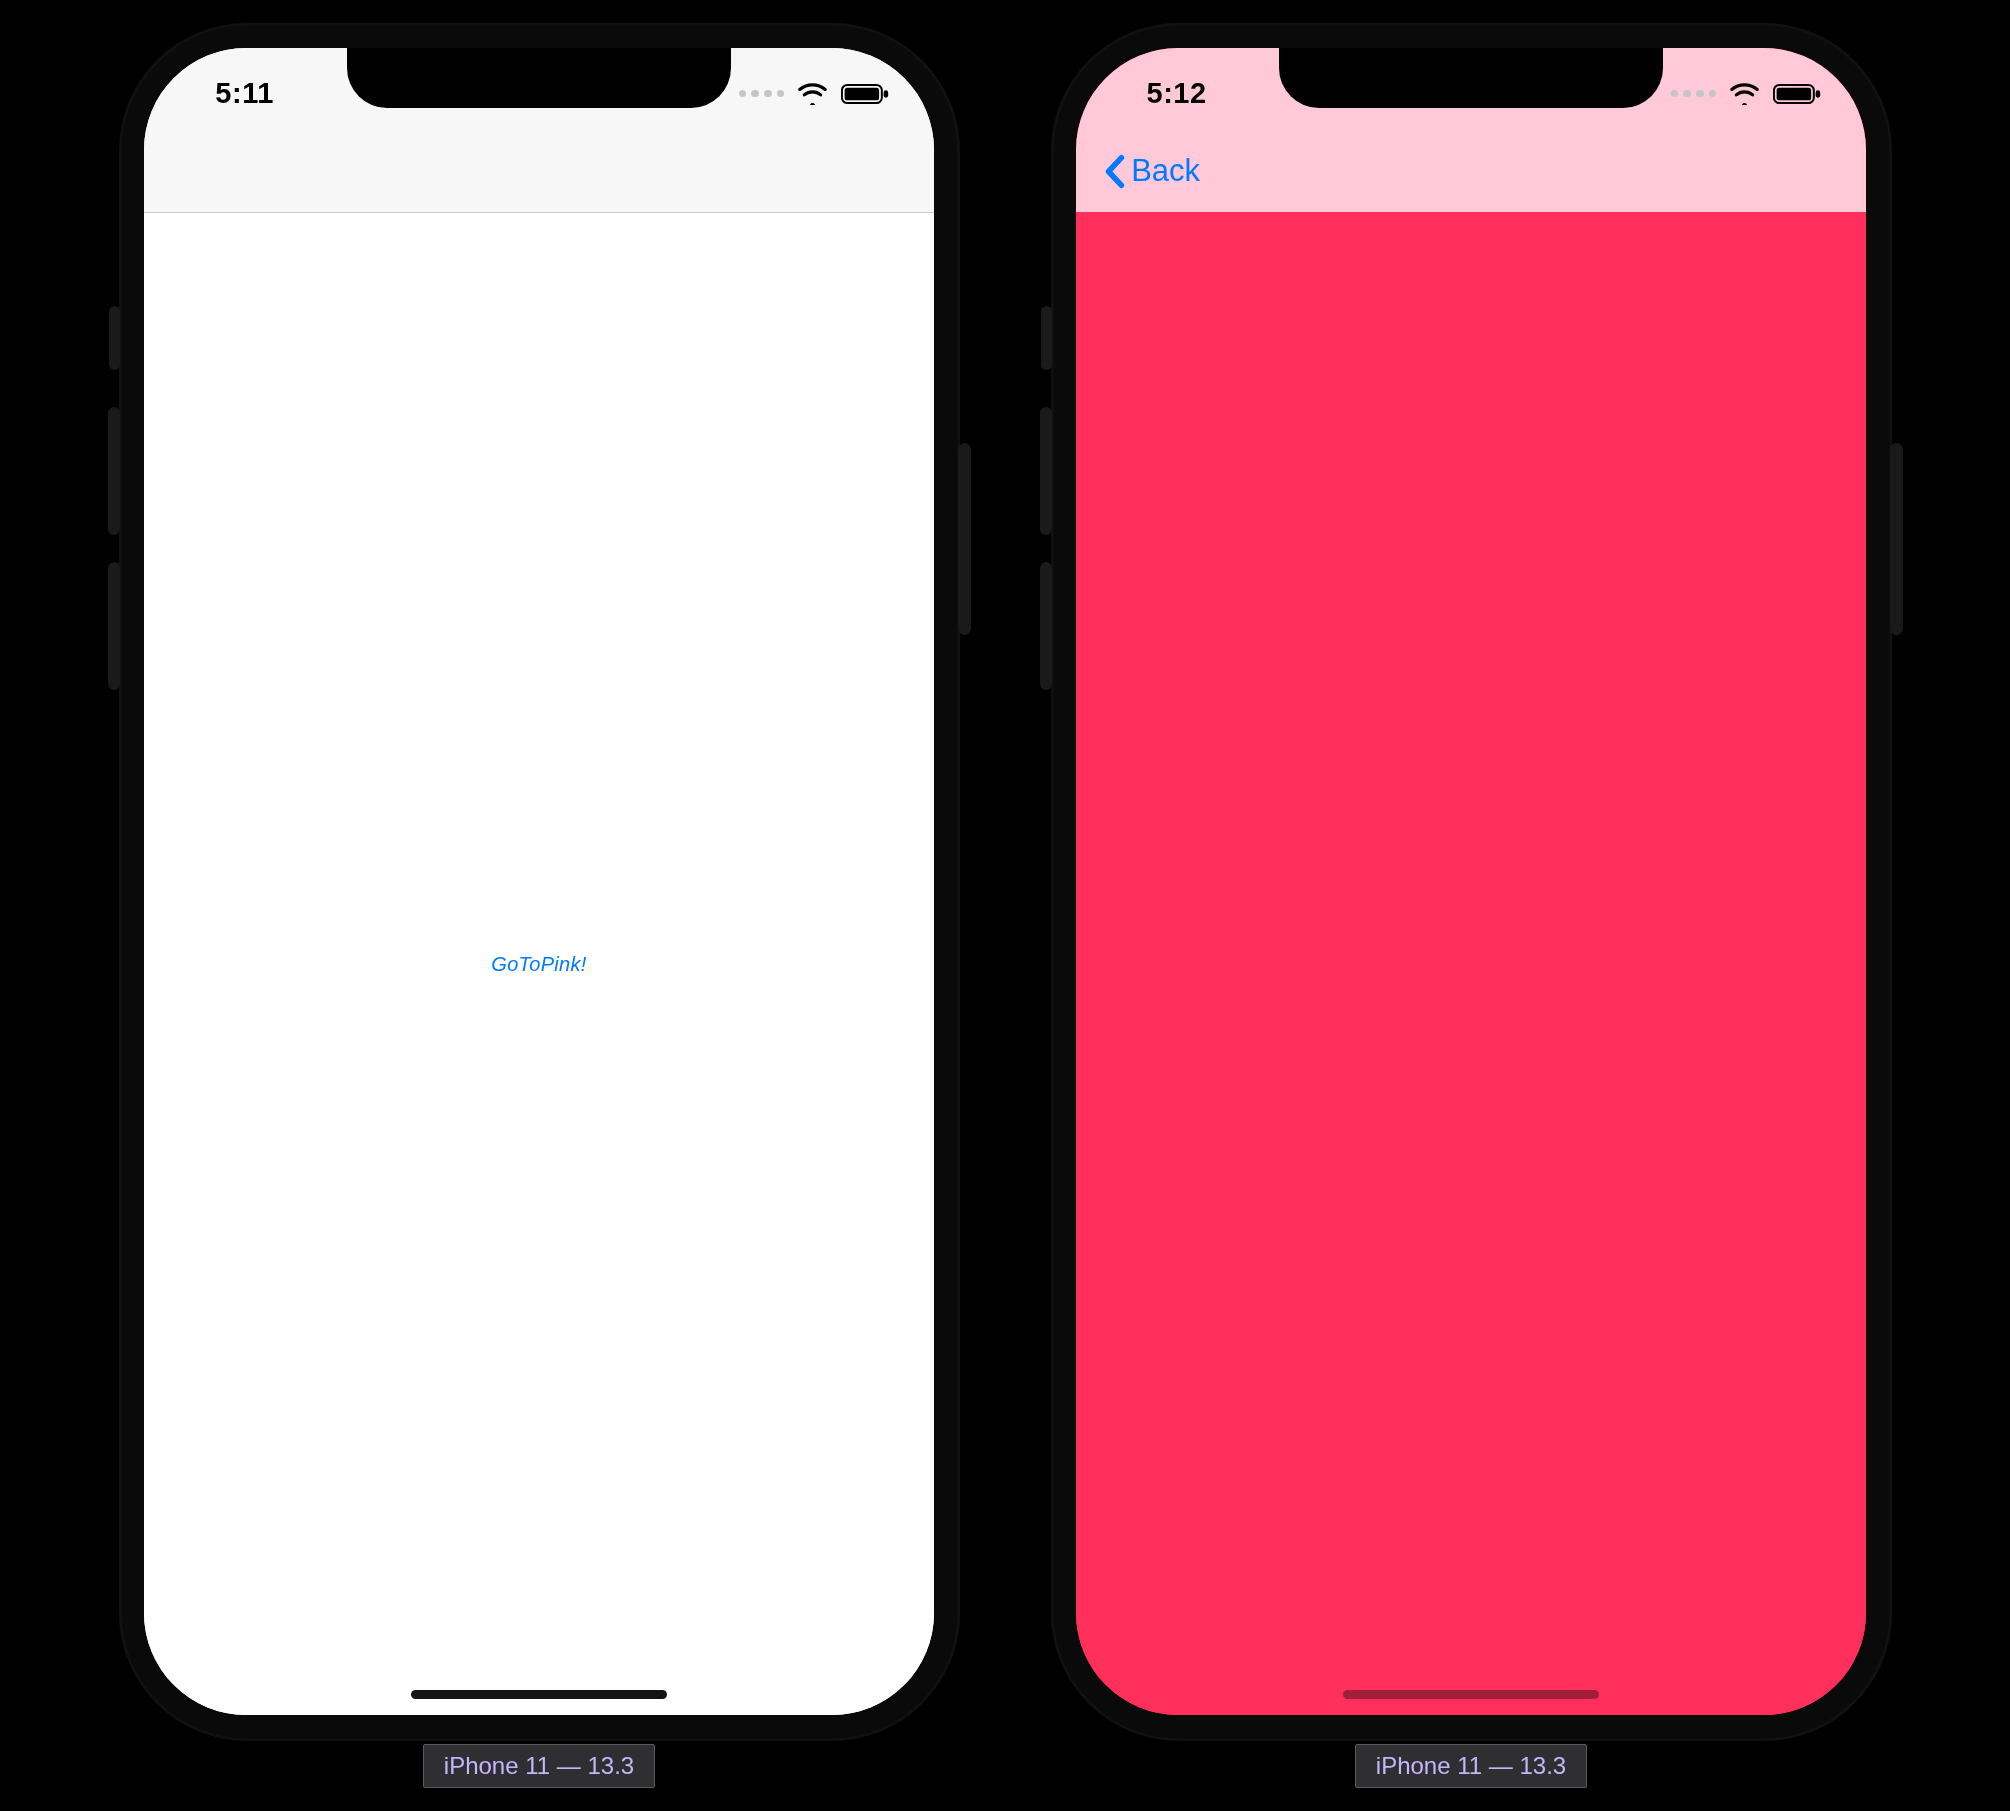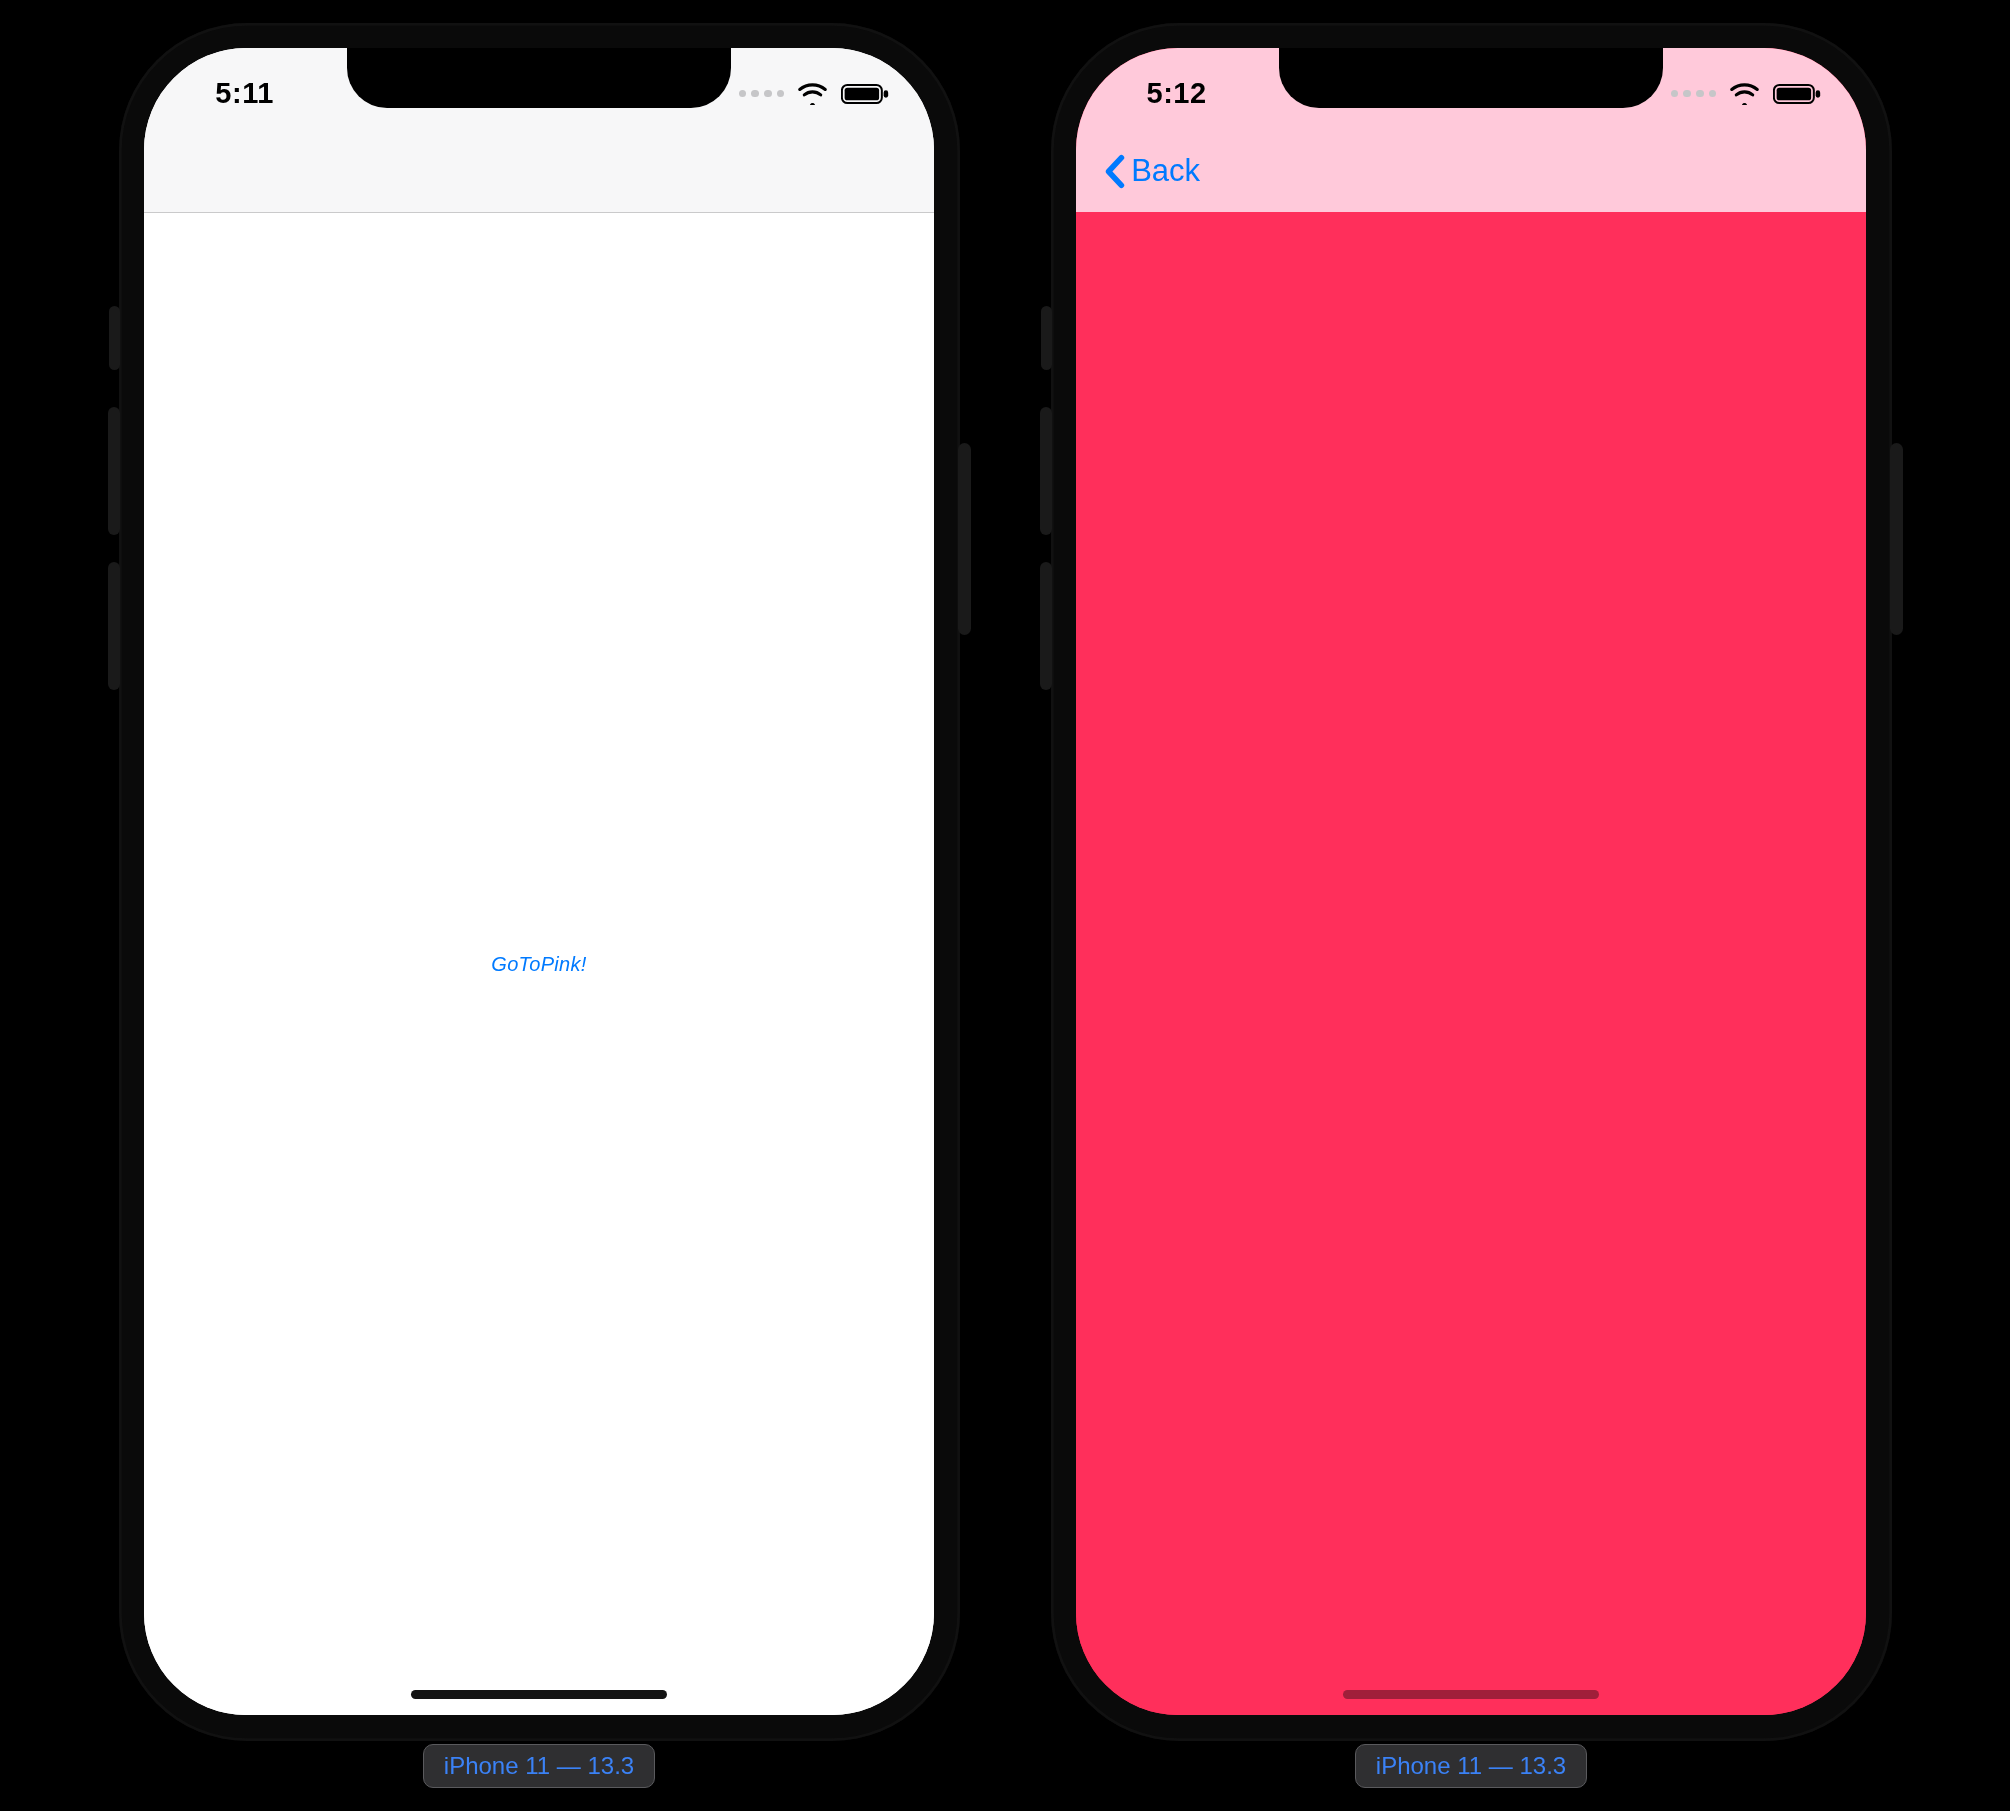--- a/index.html
+++ b/index.html
@@ -109,23 +109,23 @@
     width:256px;height:9.1px;border-radius:9.1px;z-index:40;
   }
   .home-indicator.dark {background:var(--home-indicator);}
   .home-indicator.pinkish{background:var(--home-indicator-pink);}
 
   
   .sim-chip{
     margin-top:3px;
     background:var(--chip-bg);
     border:1.8px solid var(--chip-bd);
-    color:#3b82f6;
+    color:#c4b5fd;
     font-size:24px;
-    border-radius:10px;
+    border-radius:2px;
     padding:7.3px 20px;
   }
 </style>
 </head>
 <body>
 
 <div class="stage">
 
   <div class="sim-col">
     <div class="device">

